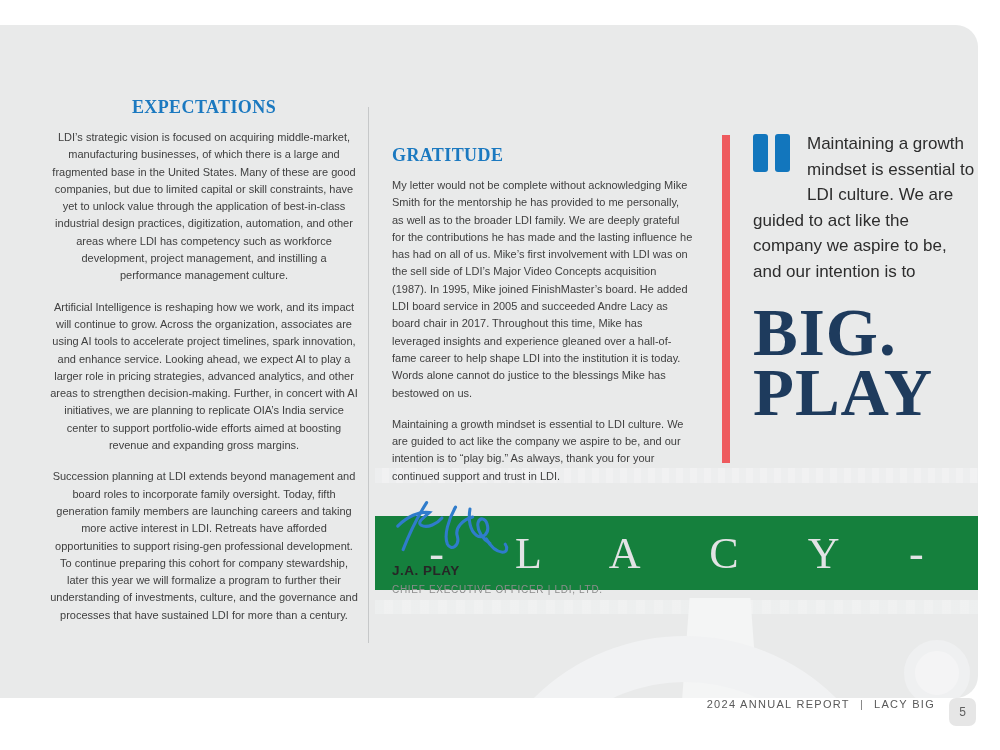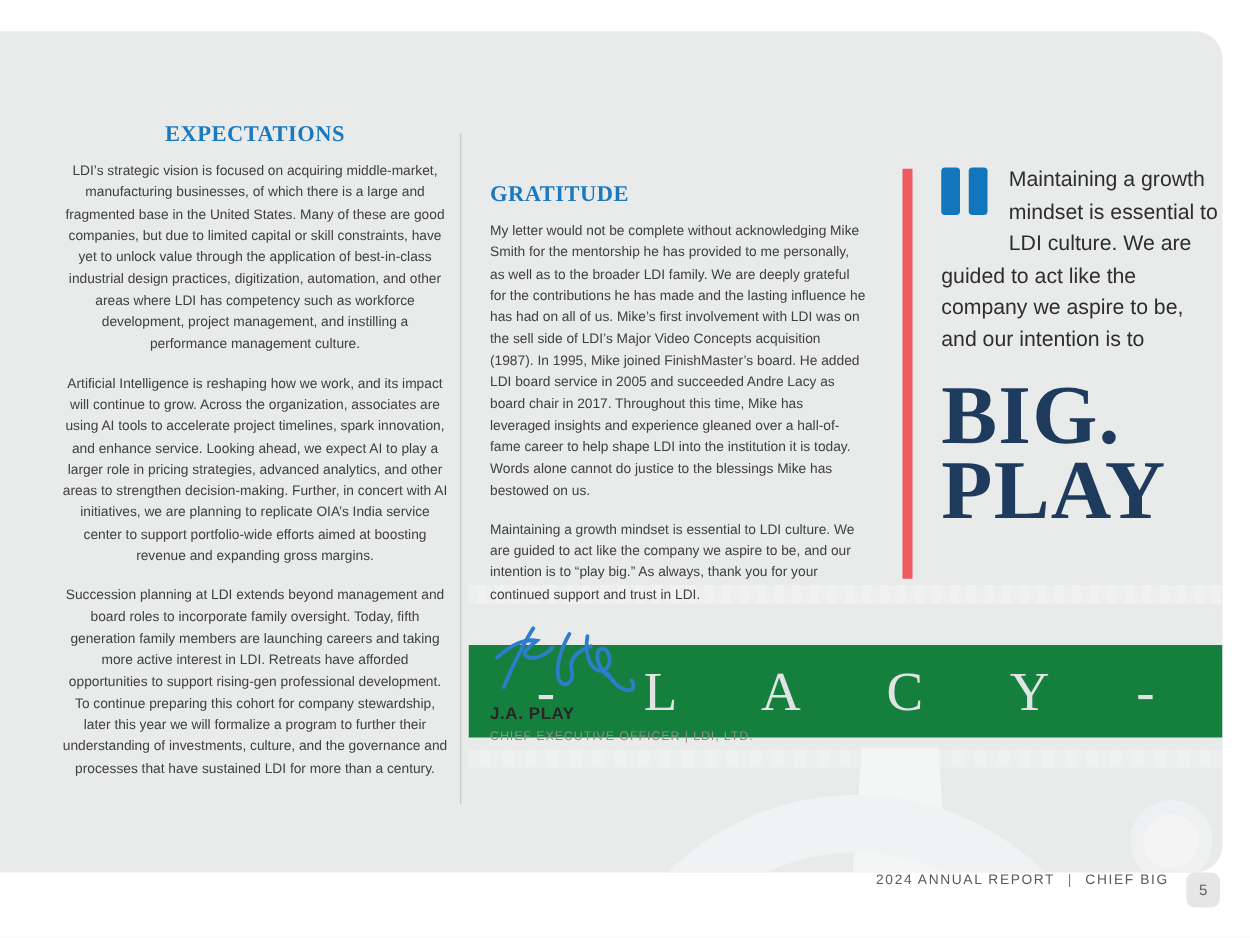--- a/index.html
+++ b/index.html
@@ -180,17 +180,17 @@
           <div>PLAY</div>
         </div>
       </div>
     </aside>
 
   </div>
 
   <footer>
     <span>2024 ANNUAL REPORT</span>
     <span class="sep">|</span>
-    <span>CHIEF BIG</span>
+    <span>LACY BIG</span>
     <span class="pagenum">5</span>
   </footer>
 
 </div>
 
 </body></html>

